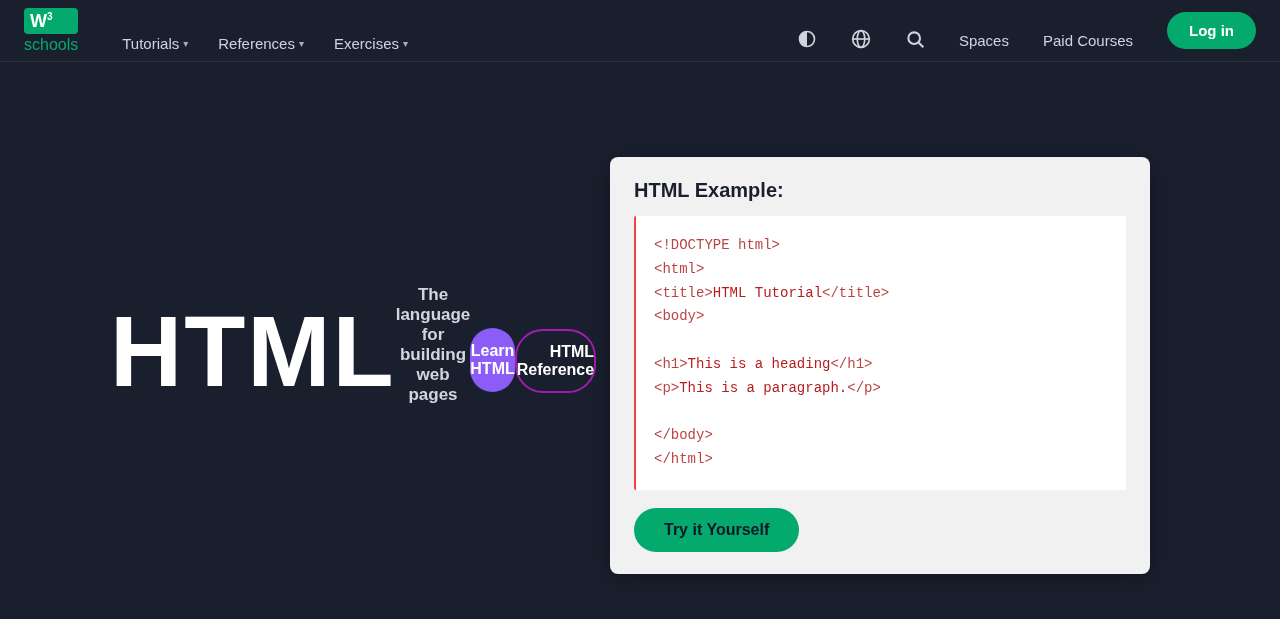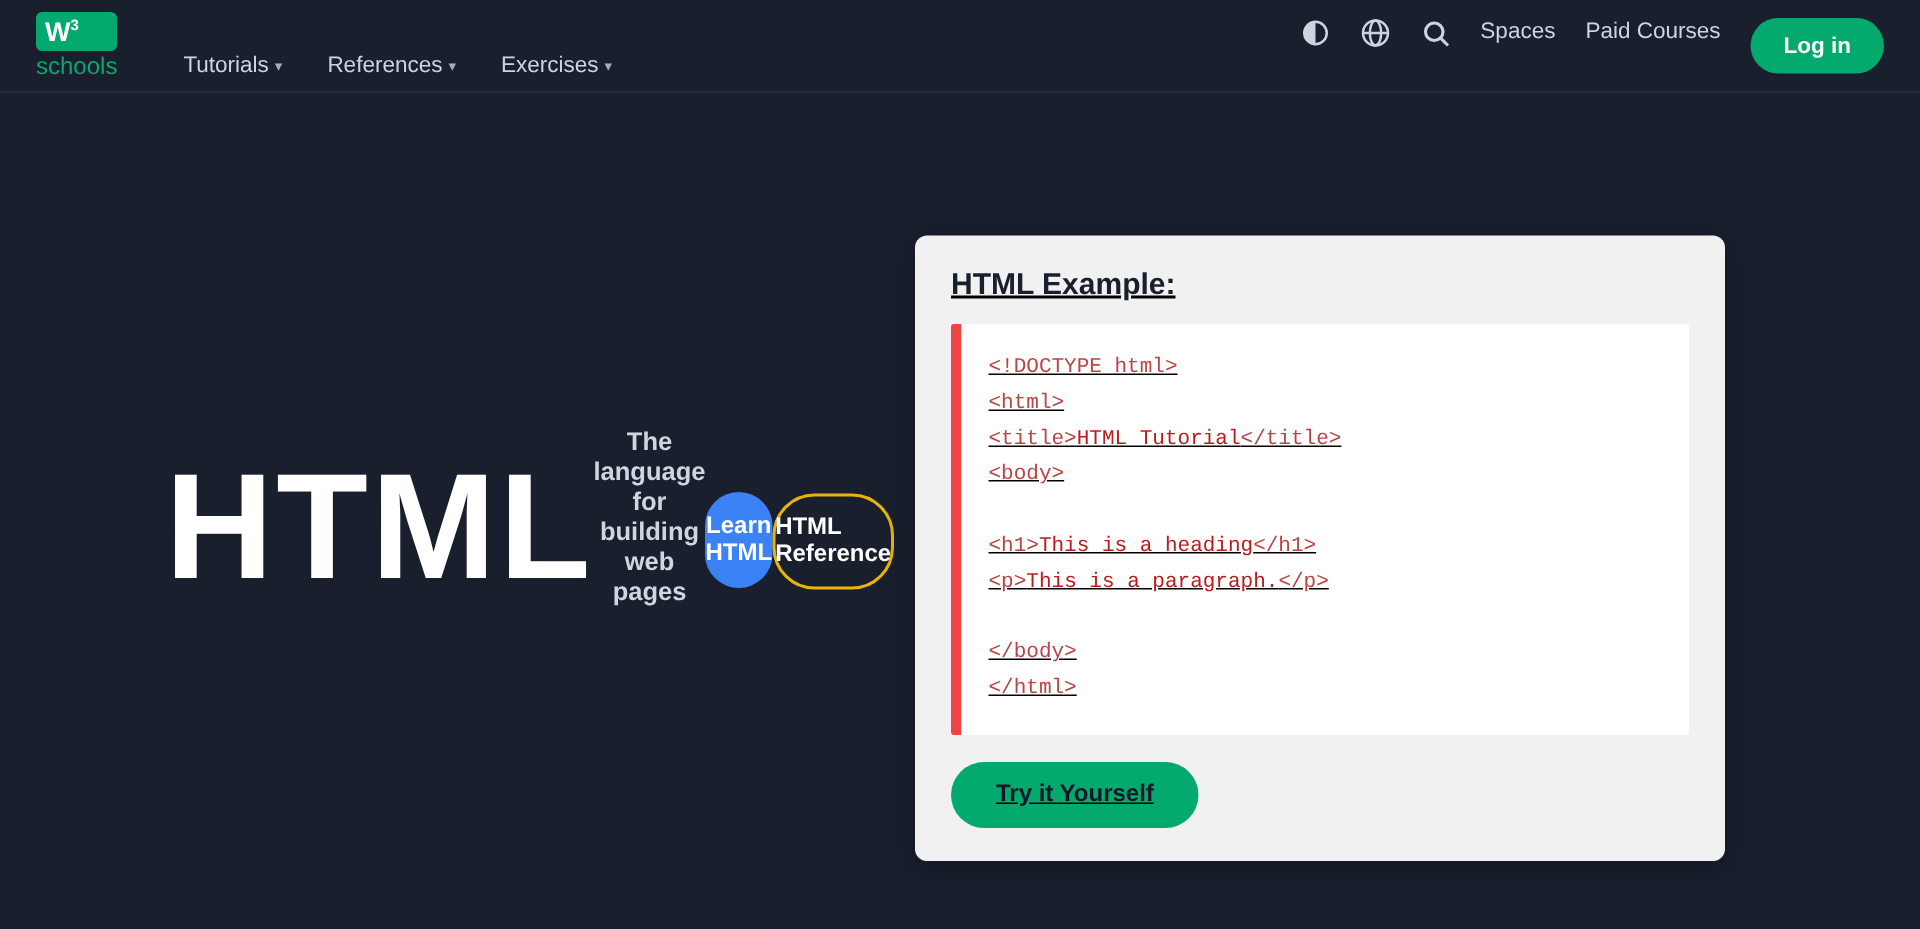--- a/index.html
+++ b/index.html
@@ -57,22 +57,22 @@
       gap: 4px;
       white-space: nowrap;
       margin-top: 26px;
     }
     .chevron {
       font-size: 10px;
       color: #aab;
     }
     .nav-right {
       display: flex;
-      align-items: flex-start;
-      gap: 20px;
+      align-items: flex-end;
+      gap: 34px;
     }
     .nav-icon {
       color: #cdd4e0;
       font-size: 18px;
       cursor: pointer;
       display: flex;
       align-items: center;
     }
     .nav-text-link {
       color: #cdd4e0;
@@ -119,71 +119,70 @@
       margin-bottom: 20px;
     }
     .hero-subtitle {
       color: #d0d6e0;
       font-size: 17px;
       font-weight: 600;
       text-align: center;
       margin-bottom: 32px;
     }
     .hero-btn-primary {
-      background: #3b82f6;
+      background: #8b5cf6;
       color: white;
       border: none;
       border-radius: 28px;
       padding: 14px 0;
       width: 240px;
       font-size: 16px;
       font-weight: 700;
       cursor: pointer;
       margin-bottom: 2px;
       text-align: center;
     }
     .hero-btn-secondary {
       background: transparent;
       color: white;
-      border: 2px solid #eab308;
+      border: 2px solid #a21caf;
       border-radius: 28px;
       padding: 12px 0;
       width: 240px;
       font-size: 16px;
       font-weight: 700;
       cursor: pointer;
-      text-align: left;
+      text-align: right;
     }
 
     
     .hero-right {
       flex: 1;
       display: flex;
       justify-content: center;
       align-items: flex-start;
       padding-top: 10px;
       max-width: 580px;
     }
     .code-card {
       background: #f1f1f1;
       border-radius: 8px;
       padding: 22px 24px 22px 24px;
       width: 540px;
       box-shadow: 0 4px 24px rgba(0,0,0,0.3);
-      text-decoration: underline;
     }
     .code-card-title {
       color: #1a1f2e;
       font-size: 20px;
       font-weight: 700;
       margin-bottom: 14px;
     }
     .code-box {
       background: white;
-      border-left: 7px solid #ef4444;
+      border-left: 2px solid #ef4444;
       padding: 18px 18px 18px 18px;
       font-family: 'Courier New', monospace;
       font-size: 14px;
       line-height: 1.7;
       border-radius: 2px;
       margin-bottom: 18px;
       min-height: 200px;
     }
     .code-tag { color: #b44; }
     .code-text { color: #b91c1c; }

